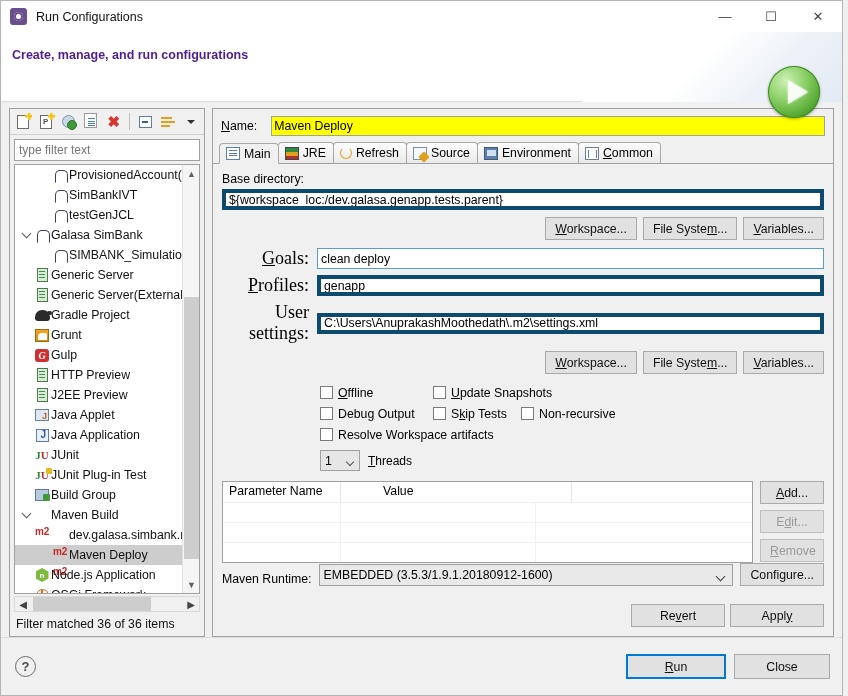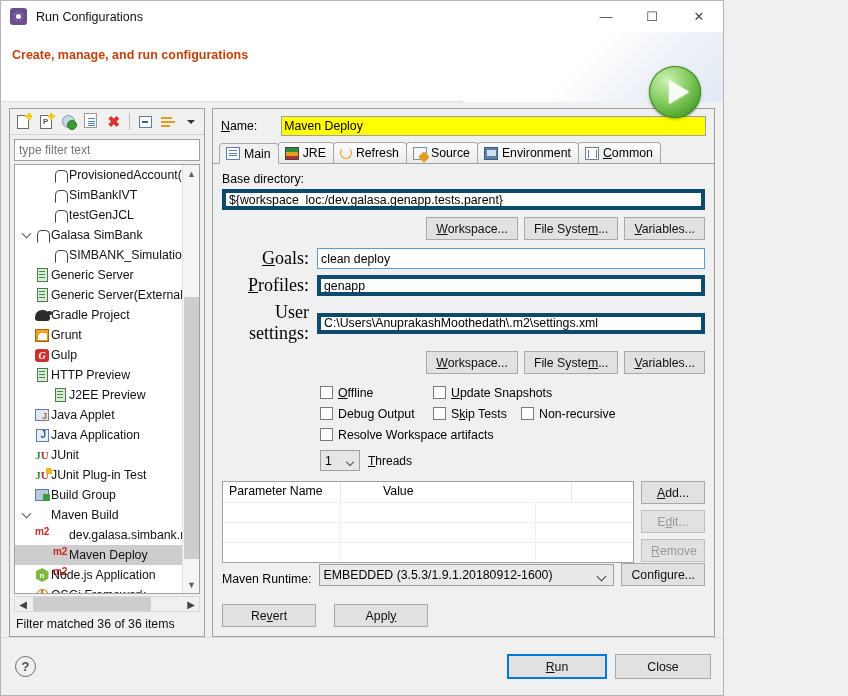--- a/index.html
+++ b/index.html
@@ -7,21 +7,21 @@
     margin: 0; padding: 0;
     width: 848px; height: 696px;
     overflow: hidden;
     background: #f0f0f0;
     font-family: "Liberation Sans", sans-serif;
     font-size: 12px;
     color: #000;
   }
   .window {
     position: absolute; left: 0; top: 0;
-    width: 724px; height: 696px;
+    width: 843px; height: 696px;
     background: #f0f0f0;
     border: 1px solid #b4b4b4;
     display: flex; flex-direction: column;
   }
   
   .titlebar {
     height: 31px; min-height: 31px;
     background: #ffffff;
     display: flex; align-items: center;
     position: relative;
@@ -53,21 +53,21 @@
   .win-btn.close-btn { width: 48px; }
   
   .banner {
     height: 70px; min-height: 70px;
     background: #ffffff;
     position: relative;
     border-bottom: 1px solid #dcdcdc;
   }
   .banner-title {
     position: absolute; left: 11px; top: 16px;
-    font-size: 12.5px; font-weight: bold; color: #c2410c;
+    font-size: 12.5px; font-weight: bold; color: #4c1d95;
   }
   .banner-wash {
     position: absolute; right: 0; top: 0; width: 260px; height: 70px;
     background: linear-gradient(135deg, #ffffff 0%, #ffffff 45%, #eef2f8 70%, #e3eaf4 100%);
   }
   .run-badge {
     position: absolute; right: 22px; top: 34px;
     width: 52px; height: 52px; border-radius: 50%;
     background: radial-gradient(circle at 34% 28%, #cdf0b3 0%, #8ed16a 38%, #56a832 72%, #3d8423 100%);
     box-shadow: 0 1px 3px rgba(0,0,0,.35), inset 0 0 0 1px #3f8a26;
@@ -219,21 +219,21 @@
     height: 24px; display: flex; align-items: center;
     padding: 0 6px; font-size: 12.3px; color: #111;
   }
   
   .right-pane {
     flex: 1; display: flex; flex-direction: column;
     border: 1px solid #a0a0a0; background: #f0f0f0;
     min-width: 0; min-height: 0;
   }
   .name-row {
-    display: flex; align-items: center; gap: 24px;
+    display: flex; align-items: center; gap: 14px;
     padding: 7px 8px 6px 8px;
     justify-content: center;
   }
   .name-label { font-size: 12.3px; }
   .name-label u { text-decoration: underline; }
   .name-input {
     flex: 1; height: 20px;
     border: 1px solid #a0a0a0; background: #fff;
     font-family: "Liberation Sans", sans-serif; font-size: 12.3px;
     padding: 0 2px; outline: none;
@@ -341,21 +341,21 @@
     display: flex; align-items: center; padding: 0 4px; font-size: 12.3px;
     position: relative; min-width: 0;
   }
   .combo .cv { overflow: hidden; white-space: nowrap; text-overflow: ellipsis; }
   .combo .carr {
     position: absolute; right: 8px; top: 8px;
     width: 7px; height: 7px; border-left: 1.5px solid #444; border-bottom: 1.5px solid #444;
     transform: rotate(-45deg);
   }
   .revert-row {
-    display: flex; gap: 18px;
+    display: flex; justify-content: flex-end; gap: 5px;
     padding: 10px 9px 9px 9px;
   }
   .revert-row .btn { min-width: 94px; }
   
   .footer {
     height: 58px; min-height: 58px;
     display: flex; align-items: center;
     padding: 0 12px 0 14px;
     position: relative;
     border-top: 1px solid #dcdcdc;
@@ -514,21 +514,21 @@
               </span>
               <span>Gulp</span>
             </div>
             <div class="tnode" style="padding-left: 4px;">
               <span class="tw"></span>
               <span class="tico">
                 <div class="ic-server"></div>
               </span>
               <span>HTTP Preview</span>
             </div>
-            <div class="tnode" style="padding-left: 22px;">
+            <div class="tnode" style="padding-left: 4px;">
               <span class="tw"></span>
               <span class="tico">
                 <div class="ic-server"></div>
               </span>
               <span>J2EE Preview</span>
             </div>
             <div class="tnode" style="padding-left: 4px;">
               <span class="tw"></span>
               <span class="tico">
                 <div class="ic-japplet"></div>

